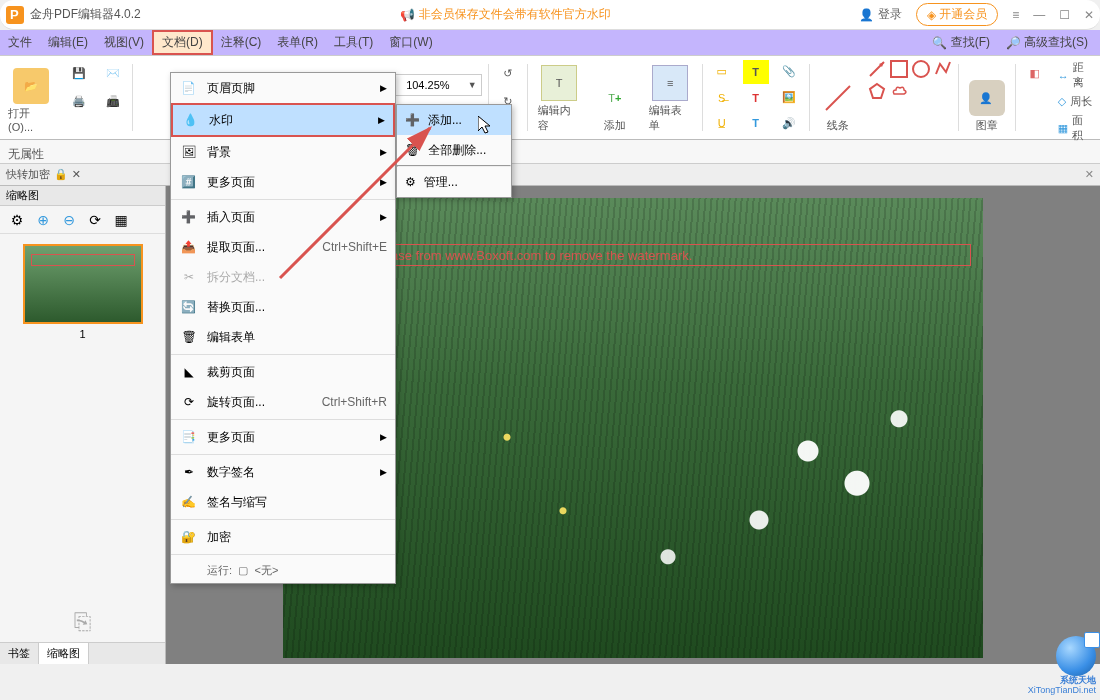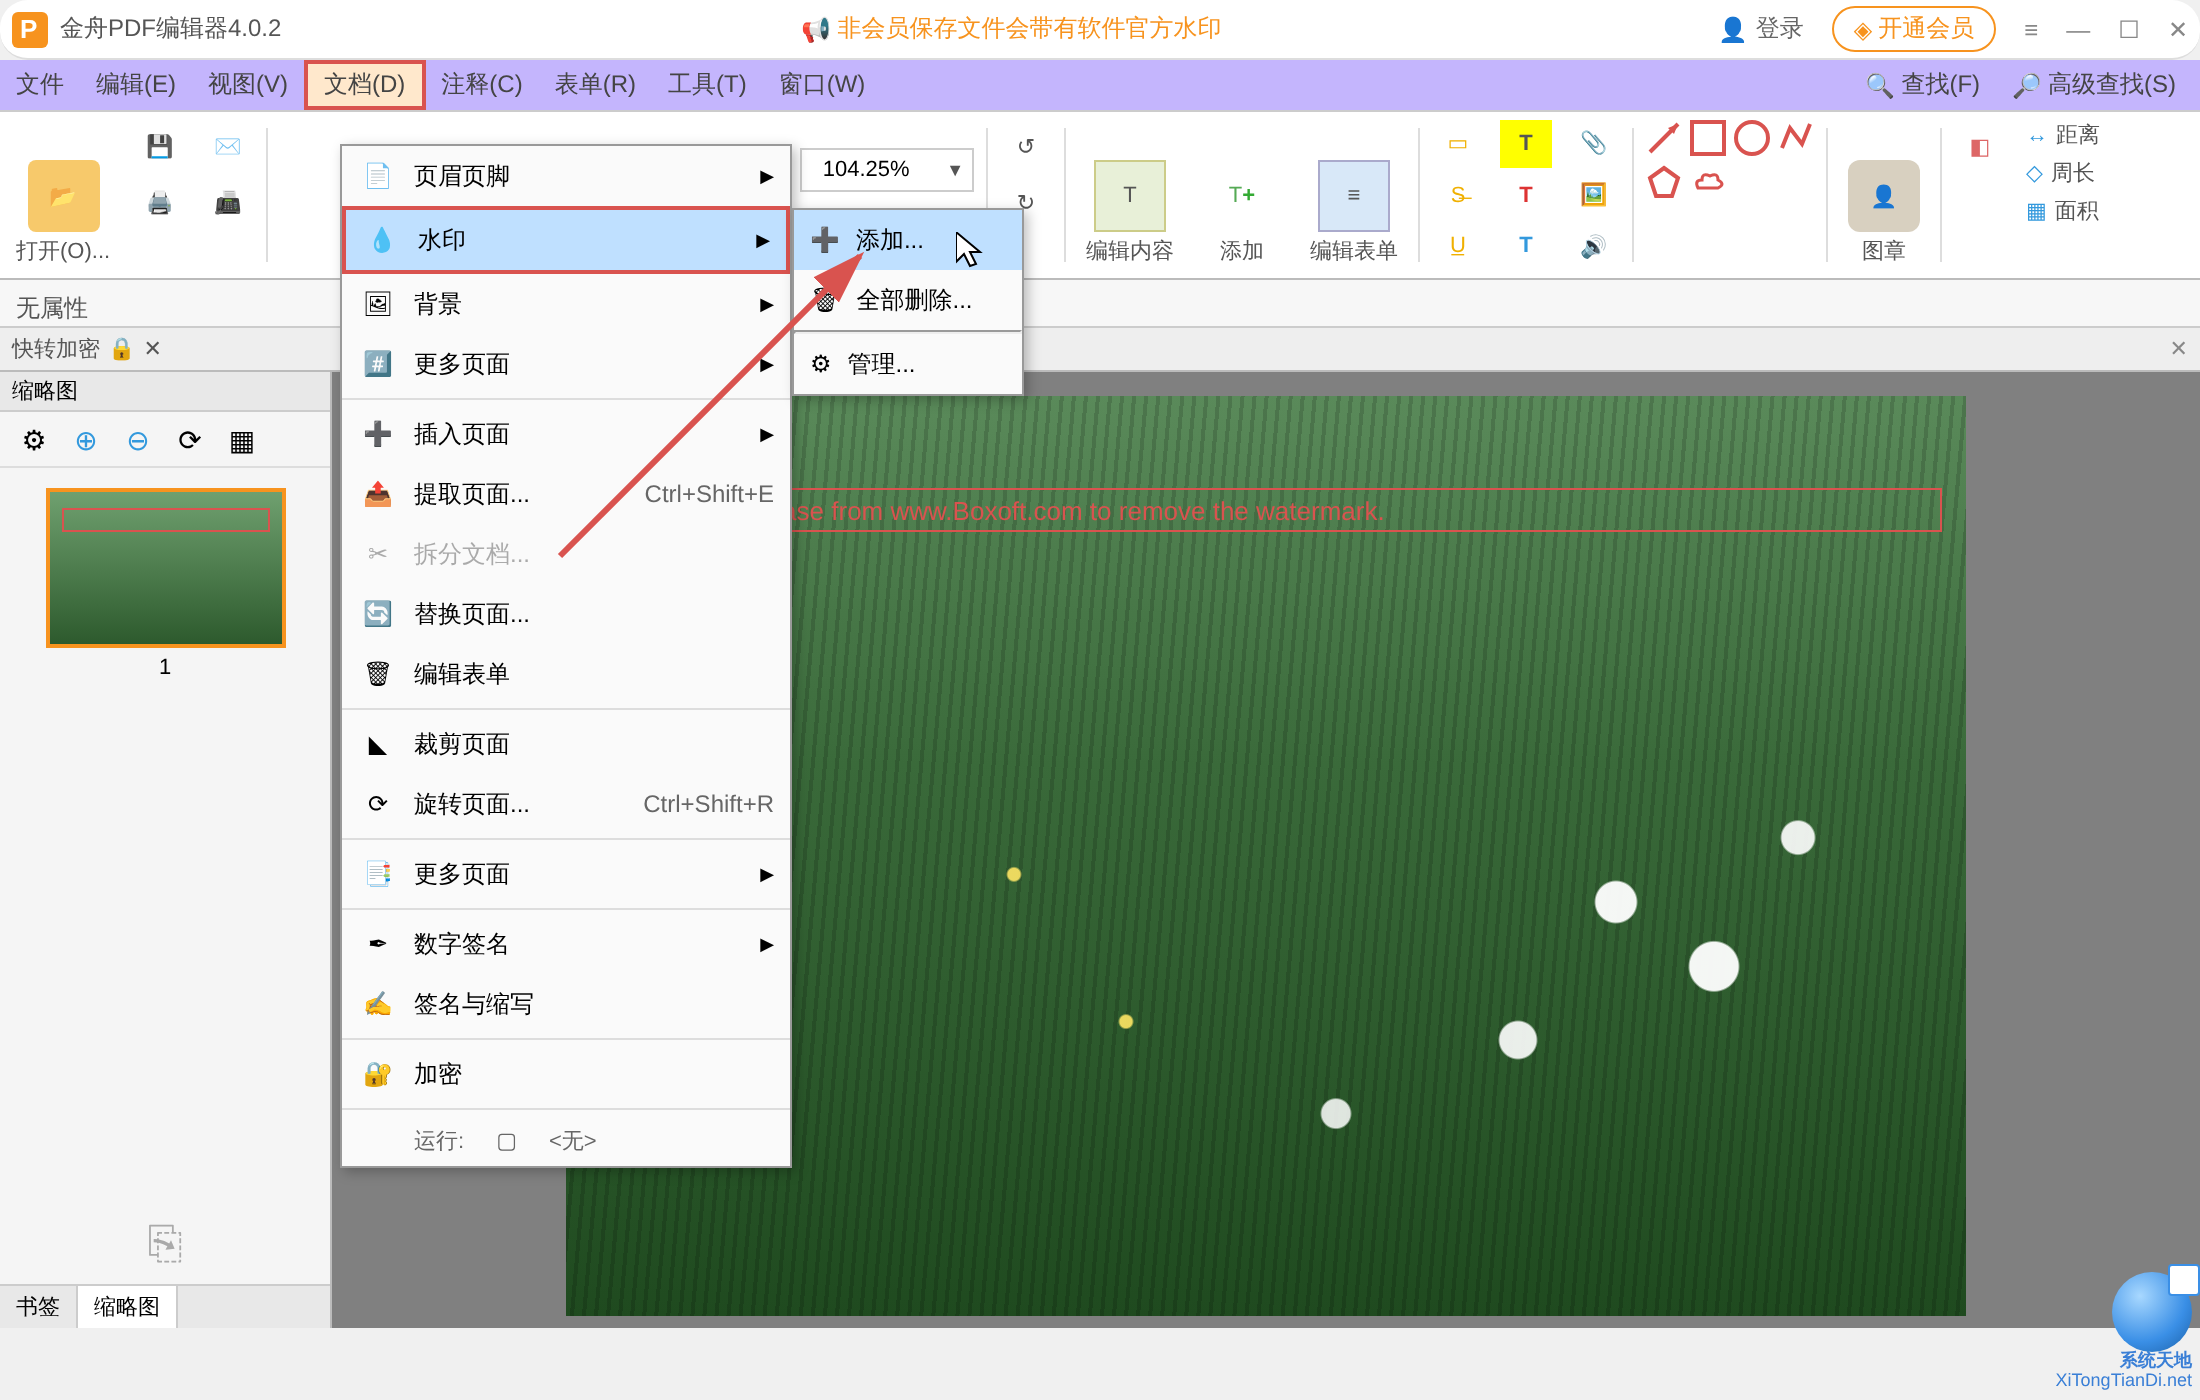--- a/index.html
+++ b/index.html
@@ -83,21 +83,21 @@
 
 
 .menu { position:absolute; left:170px; top:72px; width:226px; background:#fafafa; border:1px solid #999; box-shadow:2px 2px 6px rgba(0,0,0,0.25); font-size:12px; z-index:20; }
 .menu .mrow { display:flex; align-items:center; height:30px; padding:0 8px; gap:8px; }
 .menu .mrow .mic { width:20px; height:20px; display:flex; align-items:center; justify-content:center; }
 .menu .mrow .arr { margin-left:auto; font-size:9px; }
 .menu .mrow .sc { margin-left:auto; color:#666; }
 .menu .mrow.hover { background:#bfe0ff; border:2px solid #d9534f; height:34px; }
 .menu .mrow.disabled { color:#aaa; }
 .menu hr { border:none; border-top:1px solid #ddd; margin:2px 0; }
-.menu .runrow { display:flex; align-items:center; height:26px; padding:0 8px 0 36px; gap:16px; font-size:11px; color:#666; }
+.menu .runrow { display:flex; align-items:center; height:26px; padding:0 8px 0 36px; gap:6px; font-size:11px; color:#666; }
 
 
 .submenu { position:absolute; left:396px; top:104px; width:116px; background:#fafafa; border:1px solid #999; box-shadow:2px 2px 6px rgba(0,0,0,0.25); font-size:12px; z-index:25; }
 .submenu .mrow { display:flex; align-items:center; height:30px; padding:0 8px; gap:8px; }
 .submenu .mrow.hover { background:#bfe0ff; }
 
 
 .arrow { position:absolute; z-index:30; pointer-events:none; }
 
 
@@ -220,20 +220,28 @@
     <div class="smbtn" style="background:#ff0;font-weight:bold">T</div>
     <div class="smbtn" style="color:#d33;font-weight:bold">T</div>
     <div class="smbtn" style="color:#39d;font-weight:bold">T</div>
   </div>
   <div class="smallcol">
     <div class="smbtn">📎</div>
     <div class="smbtn">🖼️</div>
     <div class="smbtn">🔊</div>
   </div>
   <div class="sep"></div>
+  <div class="grp">
+    <div class="bigbtn">
+      <svg width="36" height="36">
+          <line x1="6" y1="30" x2="30" y2="6" stroke="#d9534f" stroke-width="2"></line>
+        </svg>
+      <span>线条</span>
+    </div>
+  </div>
   <div class="shape-grid">
     <svg class="shape" style="border:none">
         <line x1="2" y1="16" x2="16" y2="2" stroke="#d9534f" stroke-width="2"></line>
         <polygon points="16,2 11,4 14,7" fill="#d9534f"></polygon>
       </svg>
     <div class="shape" style="border-radius:0"></div>
     <div class="shape" style="border-radius:50%"></div>
     <svg class="shape" style="border:none">
         <polyline points="2,14 6,4 12,12 16,2" stroke="#d9534f" stroke-width="2" fill="none"></polyline>
       </svg>

